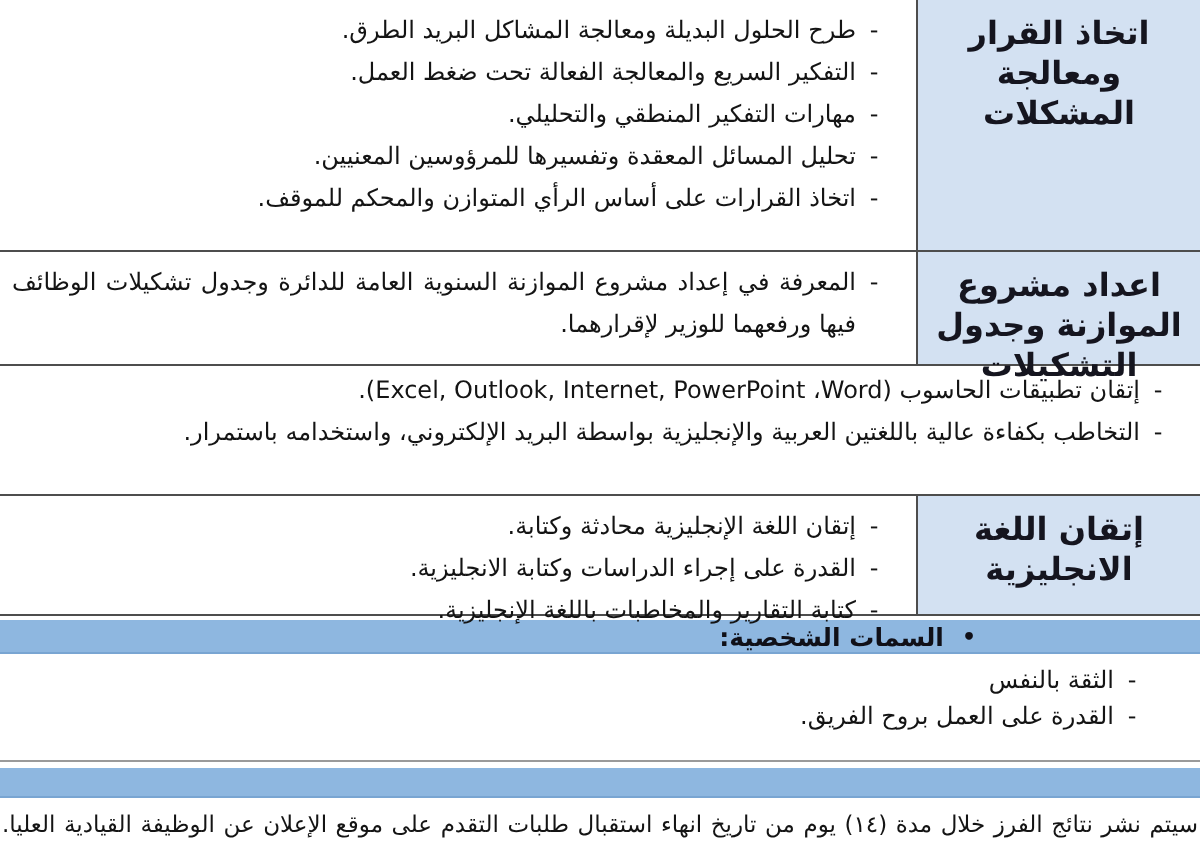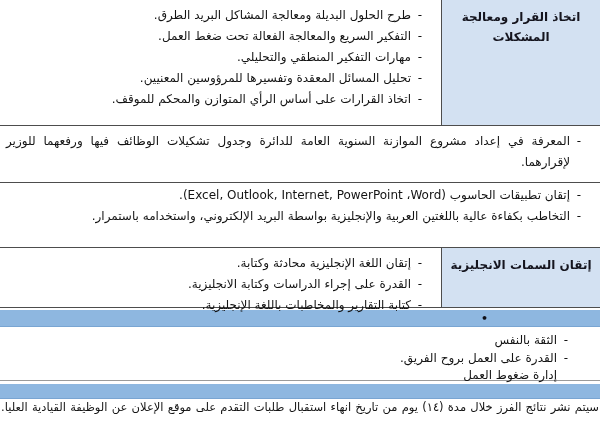--- a/index.html
+++ b/index.html
@@ -21,25 +21,25 @@
     display: flex;
     flex-direction: row;
     width: 600px;
     border-bottom: 1px solid #4d4d4d;
   }
   .trow:nth-child(1) { height: 126px; }
   .trow:nth-child(2) { height: 57px; }
   .trow:nth-child(3) { height: 65px; }
   .trow:nth-child(4) { height: 60px; }
   .hcell {
-    width: 159px;
+    width: 142px;
     background: #d3e1f2;
     border-left: 1px solid #4d4d4d;
     font-weight: bold;
-    font-size: 12px;
+    font-size: 16px;
     line-height: 20px;
     text-align: center;
     color: #15151f;
     padding: 7px 4px 0 4px;
   }
   .ccell {
     flex: 1;
     padding: 5px 12px 0 6px;
     font-size: 12px;
     line-height: 21px;
@@ -87,20 +87,21 @@
   .traits .item .dash { width: 18px; flex: 0 0 18px; }
   
   .divline {
     width: 600px;
     height: 0;
     border-top: 1px solid #9a9a9a;
   }
   
   .footer-note {
     width: 600px;
+    margin-top: 5px;
     padding: 0 1px;
     font-size: 11.5px;
     line-height: 16px;
     color: #141414;
     text-align: justify;
     text-align-last: justify;
     white-space: normal;
   }
 </style>
 </head>
@@ -128,75 +129,73 @@
             <span class="dash">-</span>
             <span class="itext">تحليل المسائل المعقدة وتفسيرها للمرؤوسين المعنيين.</span>
           </div>
           <div class="item">
             <span class="dash">-</span>
             <span class="itext">اتخاذ القرارات على أساس الرأي المتوازن والمحكم للموقف.</span>
           </div>
         </div>
       </div>
       <div class="trow">
+        <div class="hcell">اعداد مشروع الموازنة وجدول التشكيلات</div>
         <div class="ccell">
           <div class="item">
             <span class="dash">-</span>
             <span class="itext">المعرفة في إعداد مشروع الموازنة السنوية العامة للدائرة  وجدول تشكيلات الوظائف فيها ورفعهما للوزير لإقرارهما.</span>
           </div>
         </div>
       </div>
       <div class="trow">
         <div class="ccell">
           <div class="item">
             <span class="dash">-</span>
             <span class="itext">إتقان تطبيقات الحاسوب (Excel, Outlook, Internet, PowerPoint ،Word).</span>
           </div>
           <div class="item">
             <span class="dash">-</span>
             <span class="itext">التخاطب بكفاءة عالية باللغتين العربية والإنجليزية بواسطة البريد الإلكتروني، واستخدامه باستمرار.</span>
           </div>
         </div>
       </div>
       <div class="trow">
-        <div class="hcell">إتقان السمات الانجليزية</div>
+        <div class="hcell">إتقان اللغة الانجليزية</div>
         <div class="ccell">
           <div class="item">
             <span class="dash">-</span>
             <span class="itext">إتقان اللغة الإنجليزية محادثة وكتابة.</span>
           </div>
           <div class="item">
             <span class="dash">-</span>
             <span class="itext">القدرة على إجراء الدراسات وكتابة الانجليزية.</span>
           </div>
           <div class="item">
             <span class="dash">-</span>
             <span class="itext">كتابة التقارير والمخاطبات باللغة الإنجليزية.</span>
           </div>
         </div>
       </div>
     </div>
 
   <div class="bar bar1">
     <span class="bullet">•</span>
+    <span>السمات الشخصية:</span>
   </div>
 
   <div class="traits" id="traits-list">
       <div class="item">
         <span class="dash">-</span>
         <span class="itext">الثقة بالنفس</span>
       </div>
       <div class="item">
         <span class="dash">-</span>
         <span class="itext">القدرة على العمل بروح الفريق.</span>
       </div>
-      <div class="item">
-        <span class="dash"></span>
-        <span class="itext">إدارة ضغوط العمل</span>
-      </div>
     </div>
 
   <div class="divline"></div>
 
   <div class="bar bar2"></div>
 
   <div class="footer-note">سيتم نشر نتائج الفرز خلال مدة (١٤) يوم من تاريخ انهاء استقبال طلبات التقدم على موقع الإعلان عن الوظيفة القيادية العليا.</div>
 
 </div>
 

